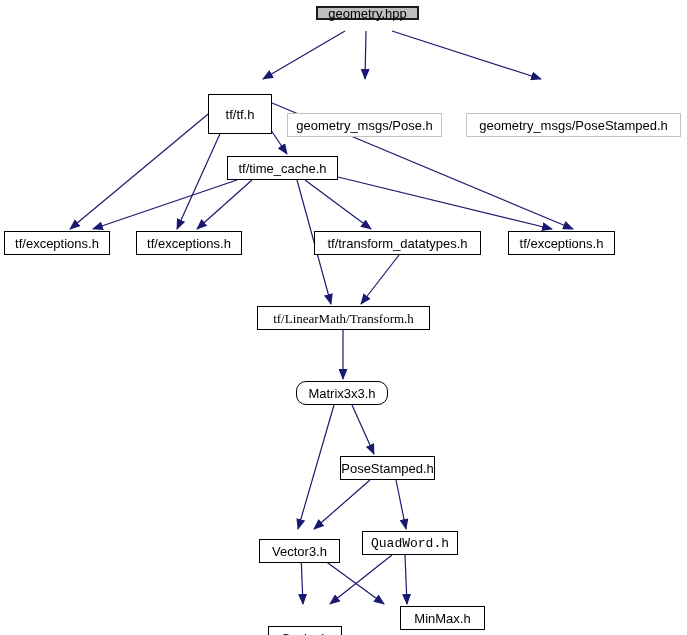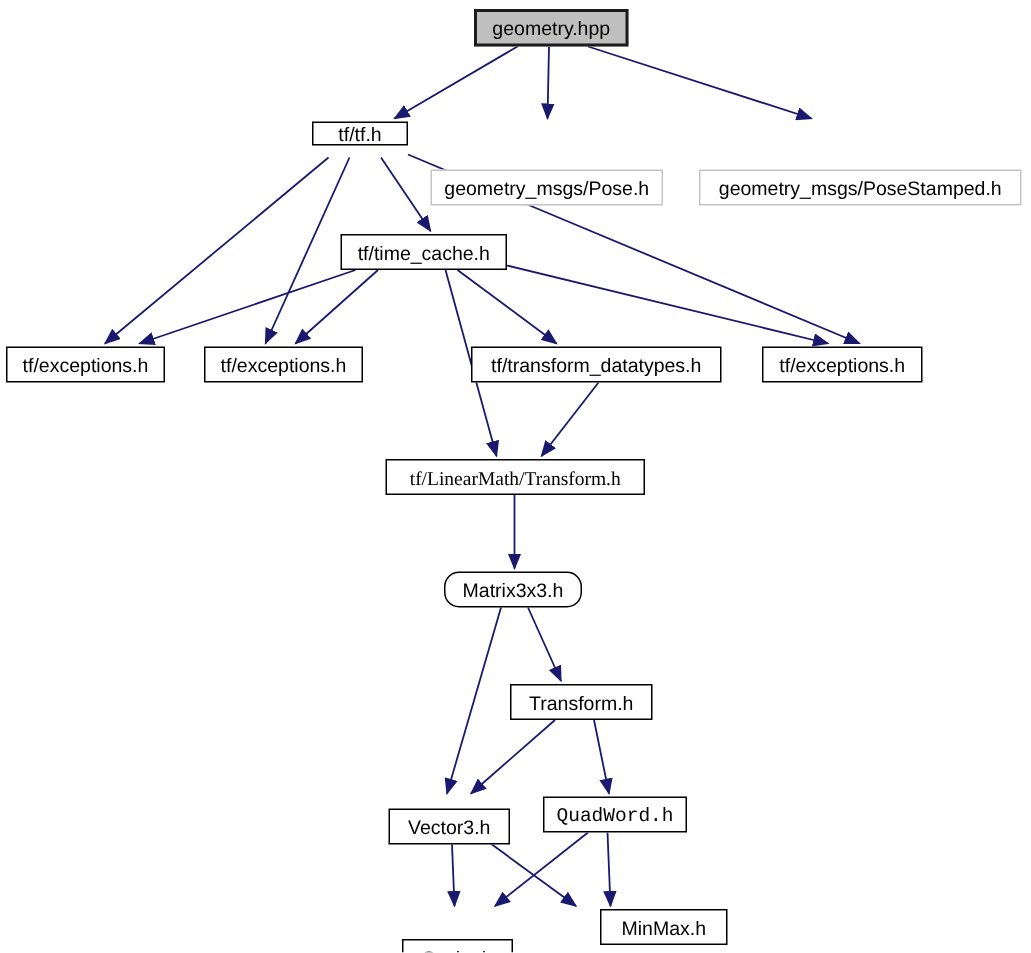--- a/index.html
+++ b/index.html
@@ -69,30 +69,30 @@
         <line x1="334" y1="405" x2="298" y2="529" stroke="#191970" stroke-width="1.2" marker-end="url(#arrow)"></line>
         <line x1="370" y1="480" x2="314" y2="529" stroke="#191970" stroke-width="1.2" marker-end="url(#arrow)"></line>
         <line x1="396" y1="480" x2="406" y2="529" stroke="#191970" stroke-width="1.2" marker-end="url(#arrow)"></line>
         <line x1="301" y1="555" x2="303" y2="604" stroke="#191970" stroke-width="1.2" marker-end="url(#arrow)"></line>
         <line x1="317" y1="555" x2="384" y2="604" stroke="#191970" stroke-width="1.2" marker-end="url(#arrow)"></line>
         <line x1="392" y1="555" x2="330" y2="604" stroke="#191970" stroke-width="1.2" marker-end="url(#arrow)"></line>
         <line x1="405" y1="555" x2="407" y2="604" stroke="#191970" stroke-width="1.2" marker-end="url(#arrow)"></line>
       </g>
   </svg>
   <div id="nodes">
-      <div class="node root" style="left: 316px; top: 6px; width: 103px; height: 25px; text-align: center;">geometry.hpp</div>
-      <div class="node internal" style="left: 208px; top: 81px; width: 64px; height: 16px;">tf/tf.h</div>
+      <div class="node root" style="left: 316px; top: 6px; width: 103px; height: 14px; text-align: center;">geometry.hpp</div>
+      <div class="node internal" style="left: 208px; top: 94px; width: 64px; height: 40px;">tf/tf.h</div>
       <div class="node external" style="left: 287px; top: 81px; width: 155px; height: 24px;">geometry_msgs/Pose.h</div>
       <div class="node external" style="left: 466px; top: 81px; width: 215px; height: 24px;">geometry_msgs/PoseStamped.h</div>
       <div class="node internal" style="left: 227px; top: 156px; width: 111px; height: 24px;">tf/time_cache.h</div>
       <div class="node internal" style="left: 4px; top: 231px; width: 106px; height: 24px;">tf/exceptions.h</div>
       <div class="node internal" style="left: 136px; top: 231px; width: 106px; height: 24px;">tf/exceptions.h</div>
       <div class="node internal" style="left: 314px; top: 231px; width: 167px; height: 24px;">tf/transform_datatypes.h</div>
       <div class="node internal" style="left: 508px; top: 231px; width: 107px; height: 24px;">tf/exceptions.h</div>
       <div class="node internal" style="left: 257px; top: 306px; width: 173px; height: 24px; font-family: Liberation Serif, serif;">tf/LinearMath/Transform.h</div>
       <div class="node internal" style="left: 296px; top: 381px; width: 92px; height: 24px; border-radius: 10px;">Matrix3x3.h</div>
-      <div class="node internal" style="left: 340px; top: 456px; width: 95px; height: 24px;">Transform.h</div>
+      <div class="node internal" style="left: 340px; top: 456px; width: 95px; height: 24px;">PoseStamped.h</div>
       <div class="node internal" style="left: 259px; top: 539px; width: 81px; height: 24px;">Vector3.h</div>
       <div class="node internal" style="left: 362px; top: 531px; width: 96px; height: 24px; font-family: Liberation Mono, monospace;">QuadWord.h</div>
       <div class="node internal" style="left: 268px; top: 606px; width: 74px; height: 24px; margin-top: 20px;">Scalar.h</div>
       <div class="node internal" style="left: 368px; top: 606px; width: 85px; height: 24px; margin-left: 32px;">MinMax.h</div>
     </div>
 </div>
 
 </body></html>

